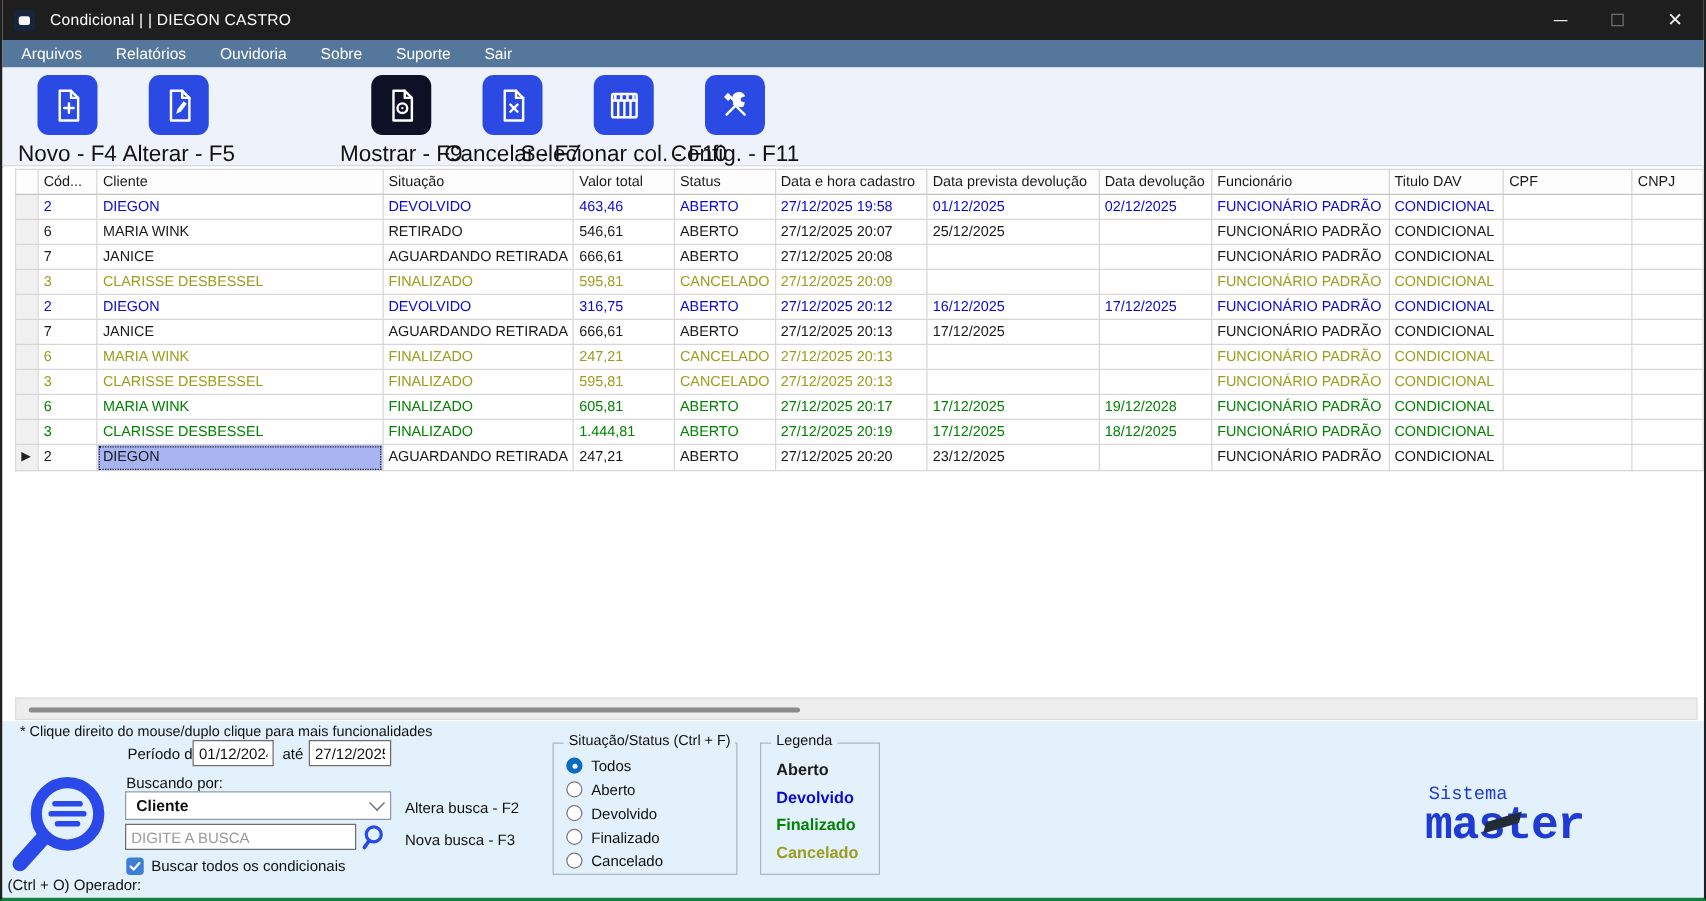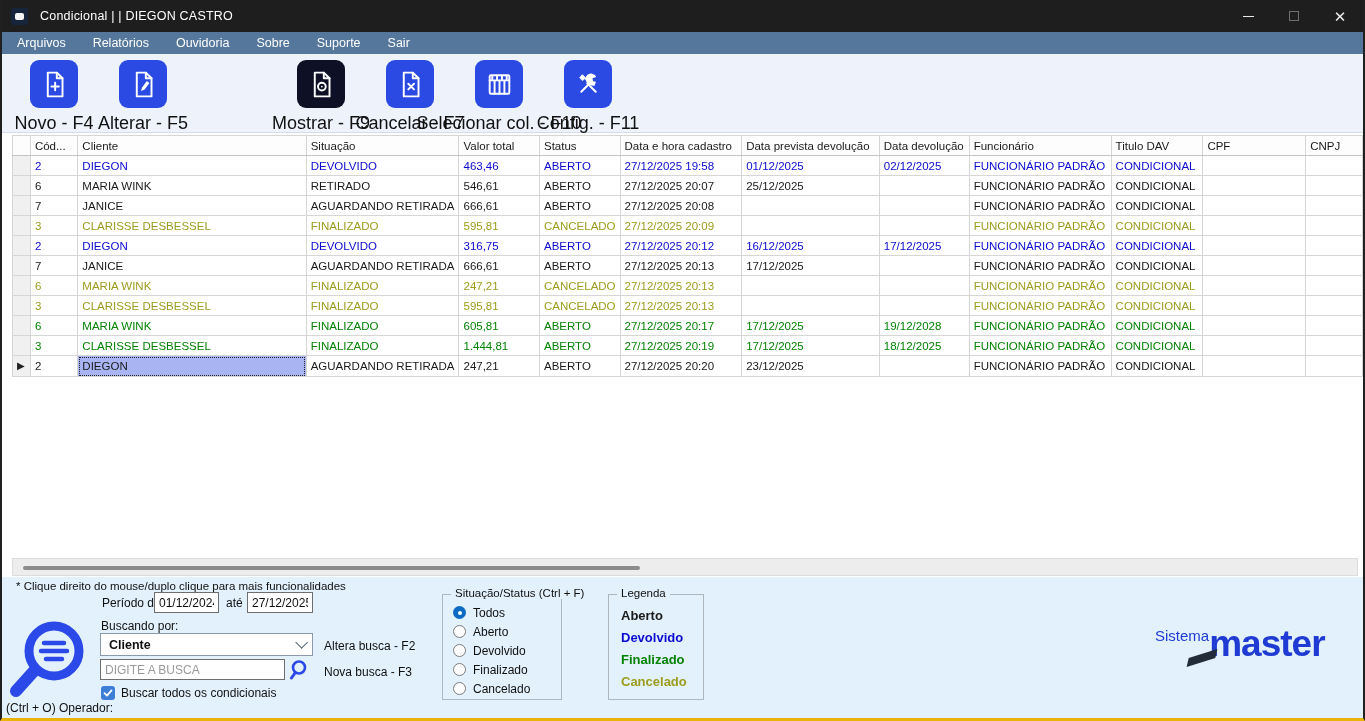--- a/index.html
+++ b/index.html
@@ -1,18 +1,18 @@
 <!DOCTYPE html>
 <html><head>
 <meta charset="utf-8">
 <style>
   * { margin:0; padding:0; box-sizing:border-box; }
   html,body { width:1365px; height:721px; overflow:hidden; }
   body { font-family:"Liberation Sans", sans-serif; position:relative; background:#fff; }
-  #root { position:absolute; inset:0; border-left:2px solid #202020; border-right:2px solid #202020; border-bottom:3px solid #eab308; }
+  #root { position:absolute; inset:0; border-left:2px solid #202020; border-right:2px solid #202020; border-bottom:3px solid #15803d; }
 
   
   .titlebar { position:absolute; top:0; left:0; right:0; height:32px; background:#1e1e1e; display:flex; align-items:center; }
   .app-icon { width:17px; height:17px; margin-left:9px; background:#16243c; border-radius:3px; display:flex; align-items:center; justify-content:center; }
   .app-icon i { display:block; width:9px; height:7px; background:#f5f5f5; border-radius:2px; }
   .title-text { color:#ffffff; font-size:12.5px; margin-left:12px; letter-spacing:.2px; }
   .win-controls { margin-left:auto; display:flex; height:32px; }
   .win-btn { width:46px; height:32px; display:flex; align-items:center; justify-content:center; }
   .glyph-min { width:11px; height:0; border-top:1.6px solid #e8e8e8; }
   .glyph-max { width:10px; height:10px; border:1.4px solid #6f6f6f; }
@@ -59,34 +59,34 @@
   .busca-input { left:98px; top:82px; width:185px; }
   .busca-input::placeholder { color:#9a9a9a; }
   .mini-mag { position:absolute; left:287px; top:81px; width:24px; height:24px; }
   .chk { position:absolute; left:99px; top:109px; width:14px; height:14px; background:#3f7ed6; border-radius:3px; display:flex; align-items:center; justify-content:center; }
   .chk svg { width:10px; height:10px; }
   .operador { position:absolute; left:4px; top:124px; font-size:12px; color:#101010; }
   .big-mag { position:absolute; left:4px; top:38px; width:88px; height:88px; }
 
   .groupbox { position:absolute; border:1px solid #aeb6be; }
   .groupbox .gb-title { position:absolute; top:-8px; left:8px; background:#e3f1fc; padding:0 4px; font-size:11.5px; color:#101010; white-space:nowrap; }
-  #status-box { left:440px; top:17px; width:120px; height:106px; }
+  #status-box { left:440px; top:17px; width:148px; height:106px; }
   #legend-box { left:606px; top:17px; width:96px; height:106px; }
   .radio-row { display:flex; align-items:center; gap:7px; margin:4px 0 0 10px; height:15px; }
   .radio { width:13px; height:13px; border-radius:50%; border:1px solid #7a7a7a; background:#fff; }
   .radio.on { border:none; background:#0b6bc2; position:relative; }
   .radio.on::after { content:""; position:absolute; left:4.5px; top:4.5px; width:4px; height:4px; border-radius:50%; background:#fff; }
   .radio-label { font-size:12px; color:#101010; }
   .legend-item { margin:7px 0 0 12px; font-size:13px; font-weight:bold; }
 
   
   .sg-logo { position:absolute; left:1128px; top:50px; display:flex; align-items:flex-start; }
   .sg-main { font-size:58px; font-weight:800; color:#1f3bd3; letter-spacing:-4px; line-height:58px; position:relative; }
   .sg-slash { position:absolute; left:57px; top:27px; width:30px; height:8px; background:#222b38; transform:rotate(-17deg) skewX(-30deg); }
-  .sg-right { margin-left:22px; display:flex; flex-direction:row; }
+  .sg-right { margin-left:10px; display:flex; flex-direction:column;font-family:Liberation Mono, monospace; }
   .sg-sistema { font-size:15px; color:#1f3bd3; margin-left:3px; }
   .sg-master { font-size:37px; font-weight:800; color:#1f3bd3; line-height:34px; letter-spacing:-1px; }
 </style>
 </head>
 <body>
 
 <div id="root">
 
   <div class="titlebar">
     <div class="app-icon">

